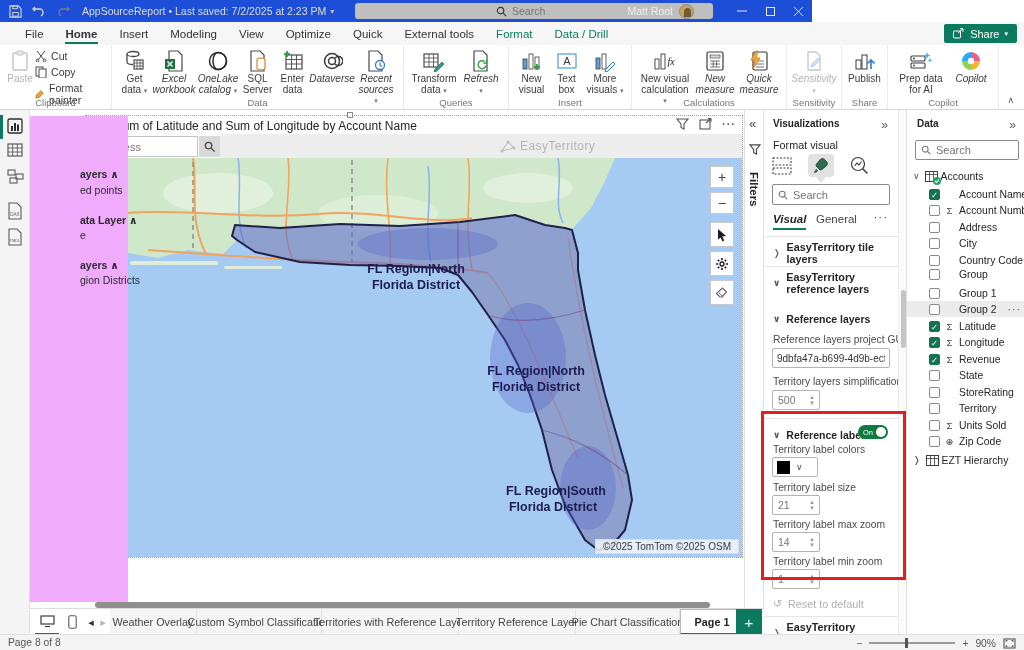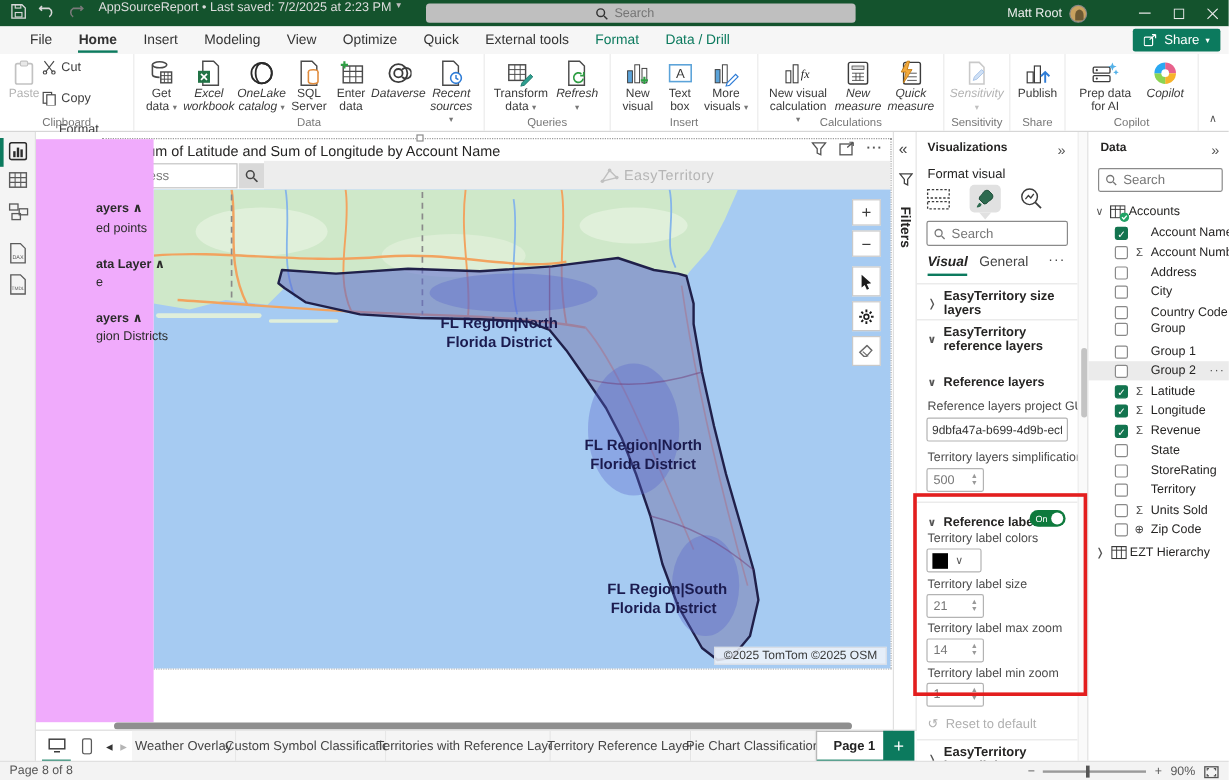--- a/index.html
+++ b/index.html
@@ -2,21 +2,21 @@
 <html><head>
 <meta charset="utf-8">
 <style>
   * { margin:0; padding:0; box-sizing:border-box; }
   html,body { width:1024px; height:650px; overflow:hidden; }
   body { font-family:"Liberation Sans","DejaVu Sans",sans-serif; font-size:11px; color:#252423; background:#fff; position:relative; }
   .abs { position:absolute; }
   svg { display:block; }
 
   
-  .titlebar { position:absolute; left:0; top:0; width:1024px; height:22px; background:#14532d; color:#e6e6e6; display:flex; align-items:flex-start; }
+  .titlebar { position:absolute; left:0; top:0; width:812px; height:22px; background:#1d4ed8; color:#e6e6e6; display:flex; align-items:center; }
   .tb-ic { width:18px; height:18px; display:flex; align-items:center; justify-content:center; margin-left:6px; color:#d8d8d8; }
   .tb-title { margin-left:10px; font-size:10.5px; color:#dcdcdc; white-space:nowrap; }
   .tb-car { color:#bdbdbd; font-size:8px; margin-left:4px; }
   .tb-search { position:absolute; left:355px; top:3px; width:358px; height:16px; background:#bfbfbf; border-radius:3px; display:flex; align-items:center; justify-content:center; gap:5px; color:#222; }
   .tb-search input { border:none; background:transparent; font-size:10.5px; width:60px; font-family:inherit; color:#222; outline:none; }
   .tb-user { position:absolute; right:118px; top:0; height:22px; display:flex; align-items:center; gap:6px; font-size:10.5px; color:#eee; }
   .avatar { width:15px; height:15px; border-radius:50%; background:#c9a25f; border:1px solid #888; position:relative; overflow:hidden; }
   .avatar:after { content:""; position:absolute; left:4px; top:3px; width:7px; height:9px; background:#6e5a33; border-radius:50% 50% 0 0; }
   .winbtn { position:absolute; top:0; width:28px; height:22px; display:flex; align-items:center; justify-content:center; color:#e6e6e6; }
 
@@ -28,21 +28,21 @@
   .menu-item.ctx { color:#0c7a5e; }
   .share-btn { position:absolute; right:7px; top:2px; height:19px; background:#0c7a5e; color:#fff; border-radius:2px; display:flex; align-items:center; gap:5px; padding:0 9px; font-size:11px; }
 
   
   .ribbon { position:absolute; left:0; top:45px; width:1024px; height:65px; background:#fff; border-bottom:1px solid #d6d6d6; display:flex; }
   .rgroup { position:relative; border-right:1px solid #ececec; padding:3px 5px 12px 5px; display:flex; align-items:flex-start; }
   .rcaption { position:absolute; left:0; right:0; bottom:1px; text-align:center; font-size:9.5px; color:#767676; }
   .ritem { display:flex; flex-direction:column; align-items:center; text-align:center; font-size:10px; line-height:10.5px; color:#3b3b3b; padding:1px 2px; }
   .ritem .ricon { height:24px; display:flex; align-items:center; justify-content:center; margin-bottom:1px; }
   .w34{width:35px;} .w44{width:44px;font-style:italic;} .w50{width:50px;} .w56{width:56px;}
-  .rsmall { display:flex; flex-direction:column; justify-content:flex-start; gap:14px; padding-top:2px; }
+  .rsmall { display:flex; flex-direction:column; justify-content:flex-start; gap:4px; padding-top:2px; }
   .rsmall .row { display:flex; align-items:center; gap:4px; font-size:10.5px; color:#3b3b3b; }
   .dim { color:#b3b3b3; }
   .car { font-size:7px; color:#777; }
   .ribbon-collapse { position:absolute; right:10px; bottom:4px; color:#555; font-size:9px; }
 
   
   .viewnav { position:absolute; left:0; top:110px; width:30px; height:525px; background:#f4f4f4; border-right:1px solid #e0e0e0; }
   .vn-ic { position:absolute; left:7px; color:#5a5a5a; }
   .vn-active-bar { position:absolute; left:0; top:5px; width:3px; height:24px; background:#0c7a5e; }
 
@@ -649,21 +649,21 @@
         <line x1="8" y1="8" x2="11" y2="11" stroke="#777" stroke-width="1.3"></line>
       </svg>
     <input placeholder="Search" style="">
   </div>
   <span class="abs viz-tab active" style="left:9px; top:103px;font-style:italic;">Visual</span>
   <span class="abs viz-tab" style="left:52px; top:103px;">General</span>
   <span class="abs viz-tab" style="right:10px; top:101px; letter-spacing:1px;">···</span>
   <div class="hr" style="top:126px"></div>
   <div class="sec-row" style="top:130px">
       <span class="chev">❭</span>
-      <span>EasyTerritory size layers</span>
+      <span>EasyTerritory tile layers</span>
     </div>
   <div class="hr" style="top:156px"></div>
   <div class="sec-row" style="top:160px">
       <span class="chev">∨</span>
       <span>EasyTerritory reference layers</span>
     </div>
 
   <div class="sec-row" style="top:196px; font-size:10.5px;">
       <span class="chev">∨</span>
       <span>Reference layers</span>

